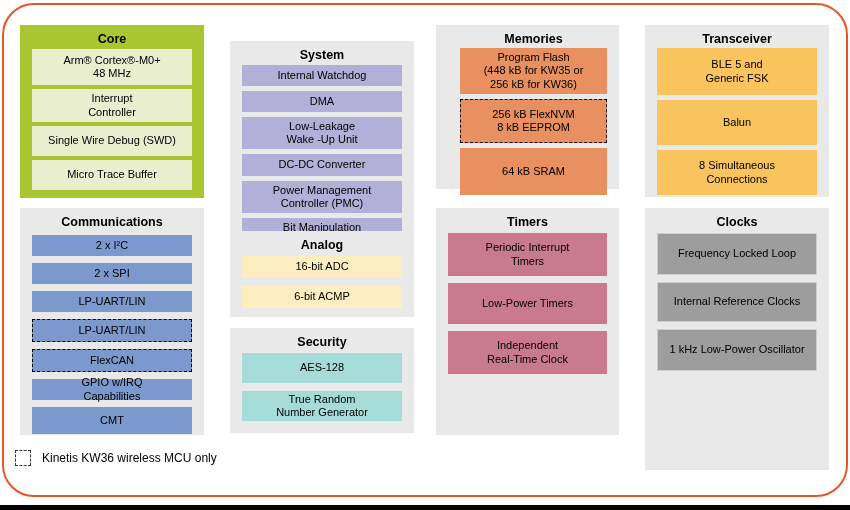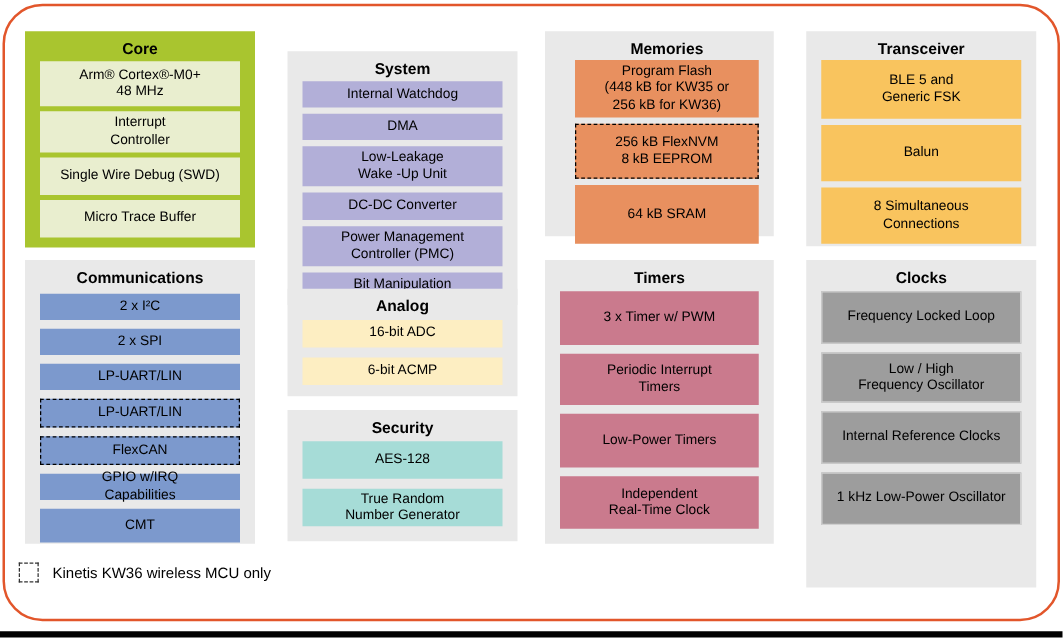--- a/index.html
+++ b/index.html
@@ -177,21 +177,20 @@
 256 kB for KW36)</div>
     <div class="item dashed">256 kB FlexNVM
 8 kB EEPROM</div>
     <div class="item">64 kB SRAM</div>
   </div>
 </div>
 
 <div class="section" id="timers">
   <div class="section-title">Timers</div>
   <div class="items">
-    <div class="item">3 x Timer w/ PWM</div>
     <div class="item">Periodic Interrupt
 Timers</div>
     <div class="item">Low-Power Timers</div>
     <div class="item">Independent
 Real-Time Clock</div>
   </div>
 </div>
 
 <div class="section" id="transceiver">
   <div class="section-title">Transceiver</div>
@@ -201,22 +200,20 @@
     <div class="item">Balun</div>
     <div class="item">8 Simultaneous
 Connections</div>
   </div>
 </div>
 
 <div class="section" id="clocks">
   <div class="section-title">Clocks</div>
   <div class="items">
     <div class="item">Frequency Locked Loop</div>
-    <div class="item">Low / High
-Frequency Oscillator</div>
     <div class="item">Internal Reference Clocks</div>
     <div class="item">1 kHz Low-Power Oscillator</div>
   </div>
 </div>
 
 <div class="legend">
   <span class="legend-box"></span>
   <span class="legend-label">Kinetis KW36 wireless MCU only</span>
 </div>
 

